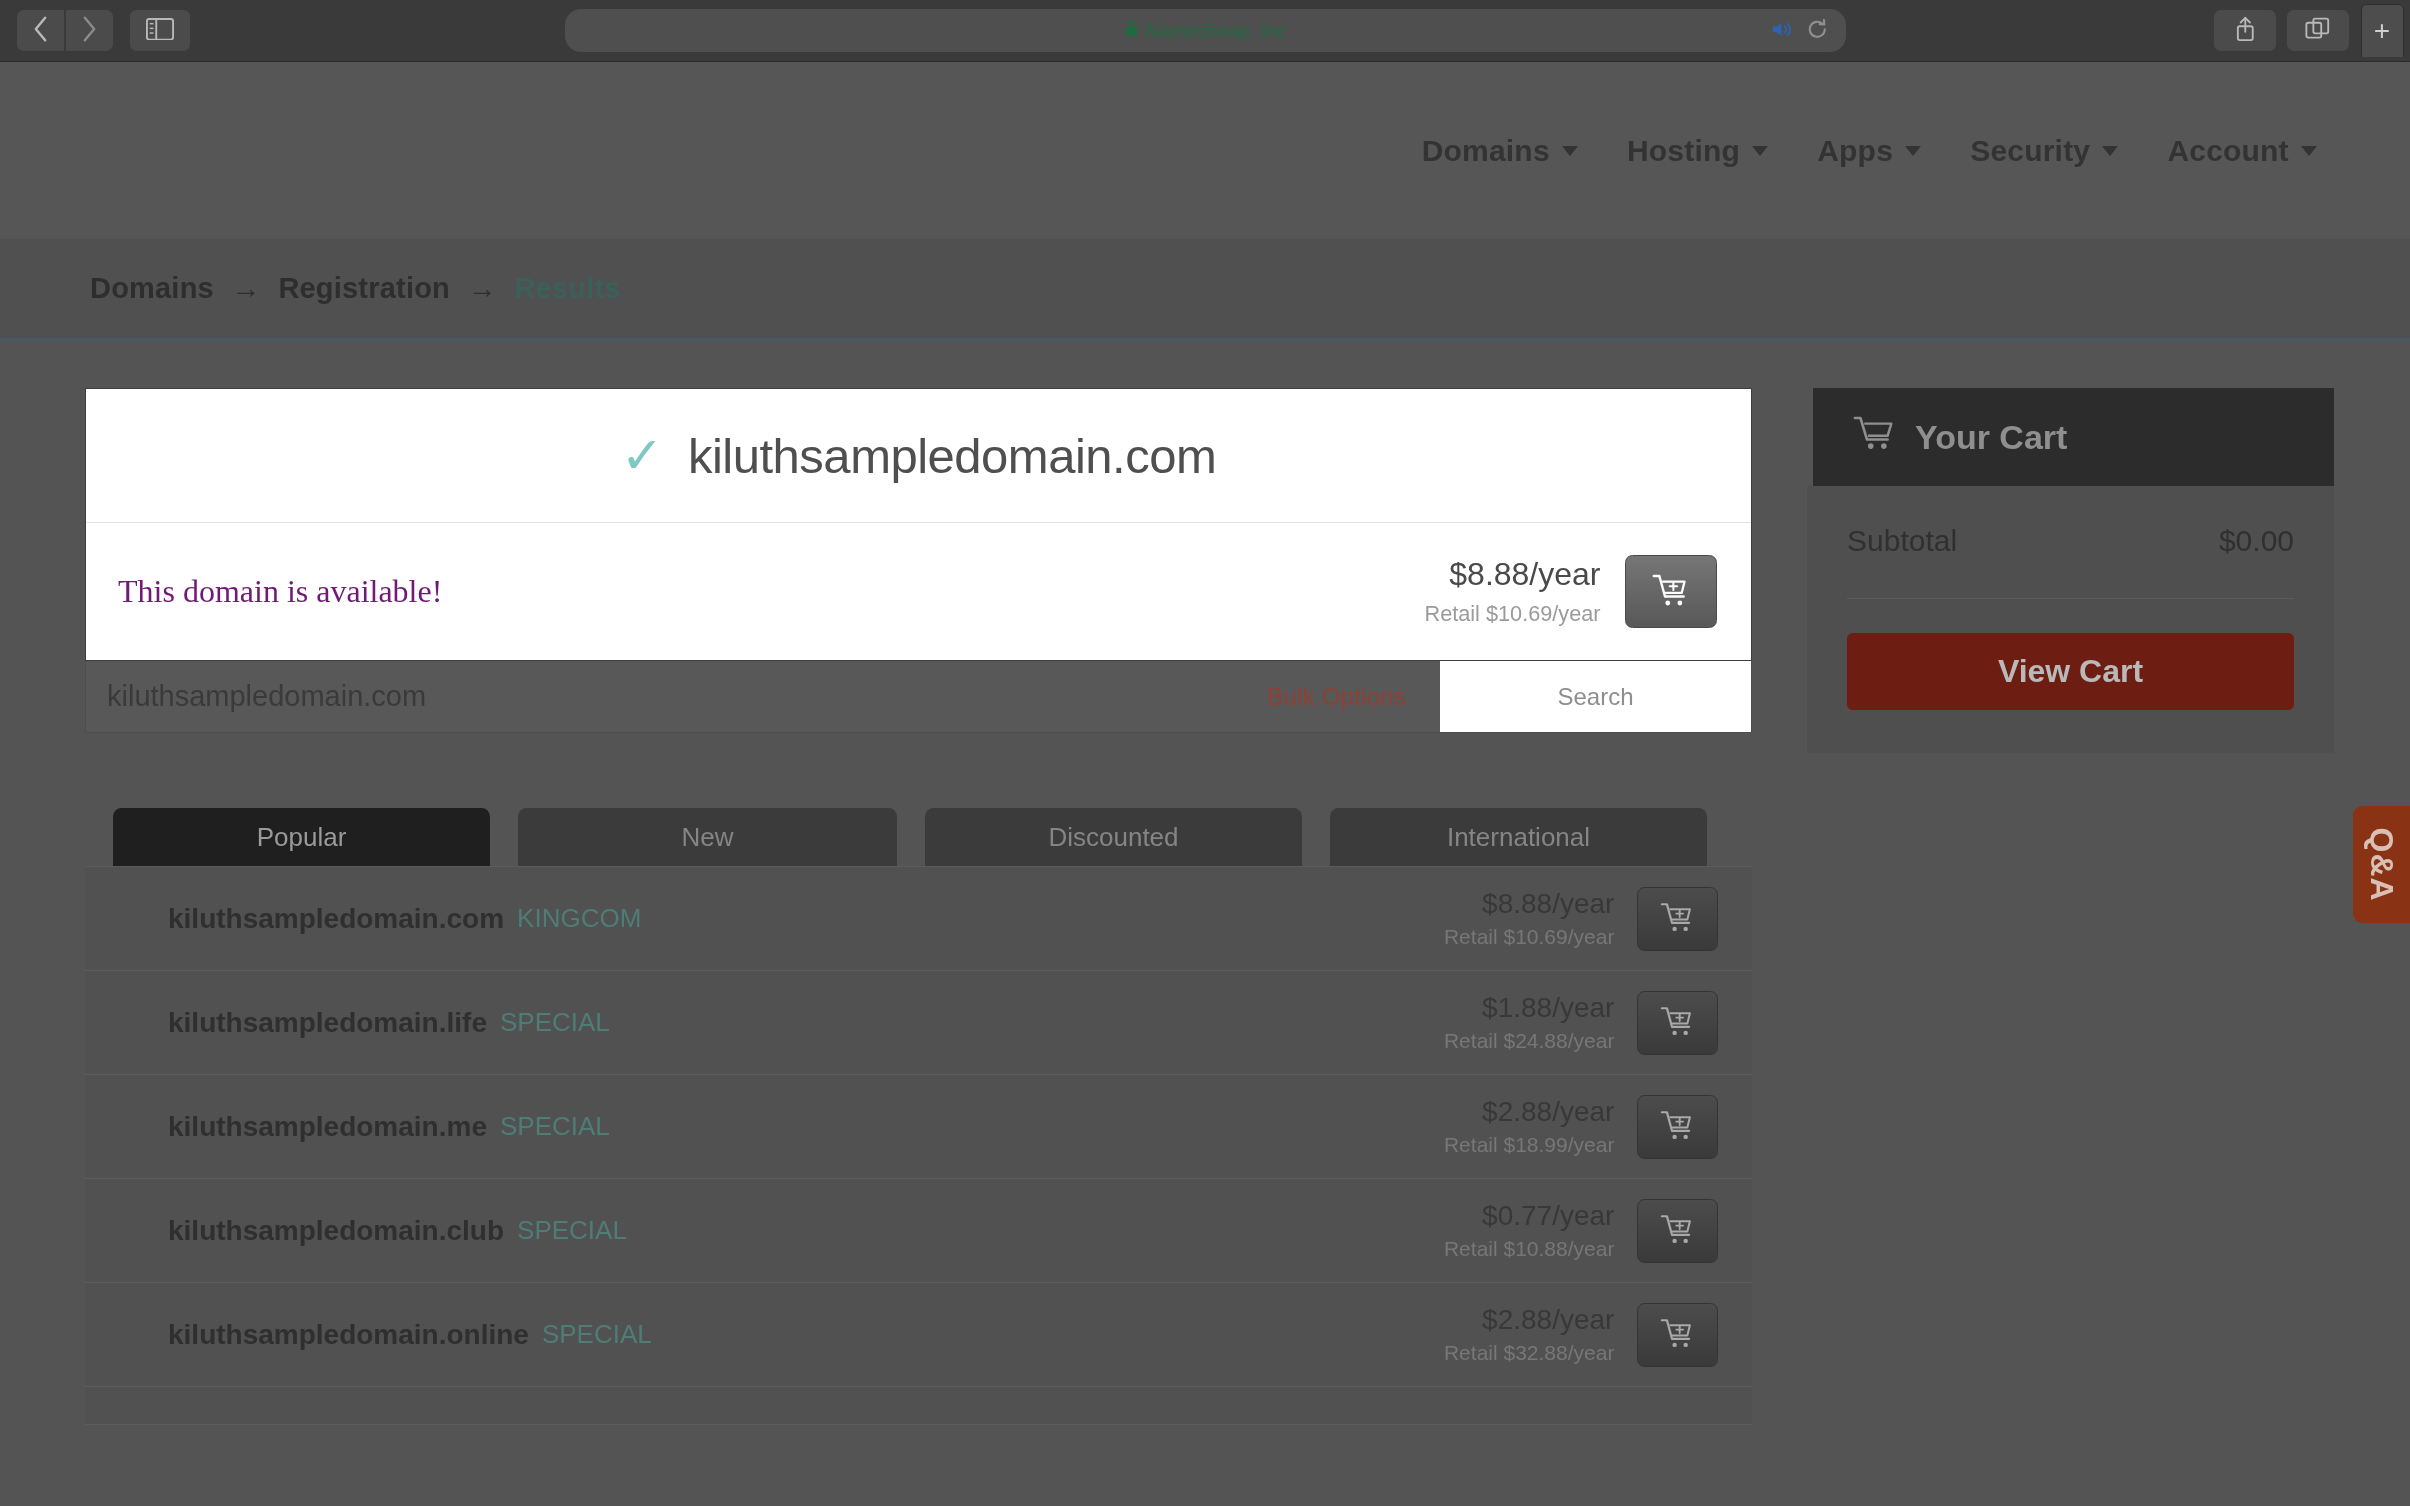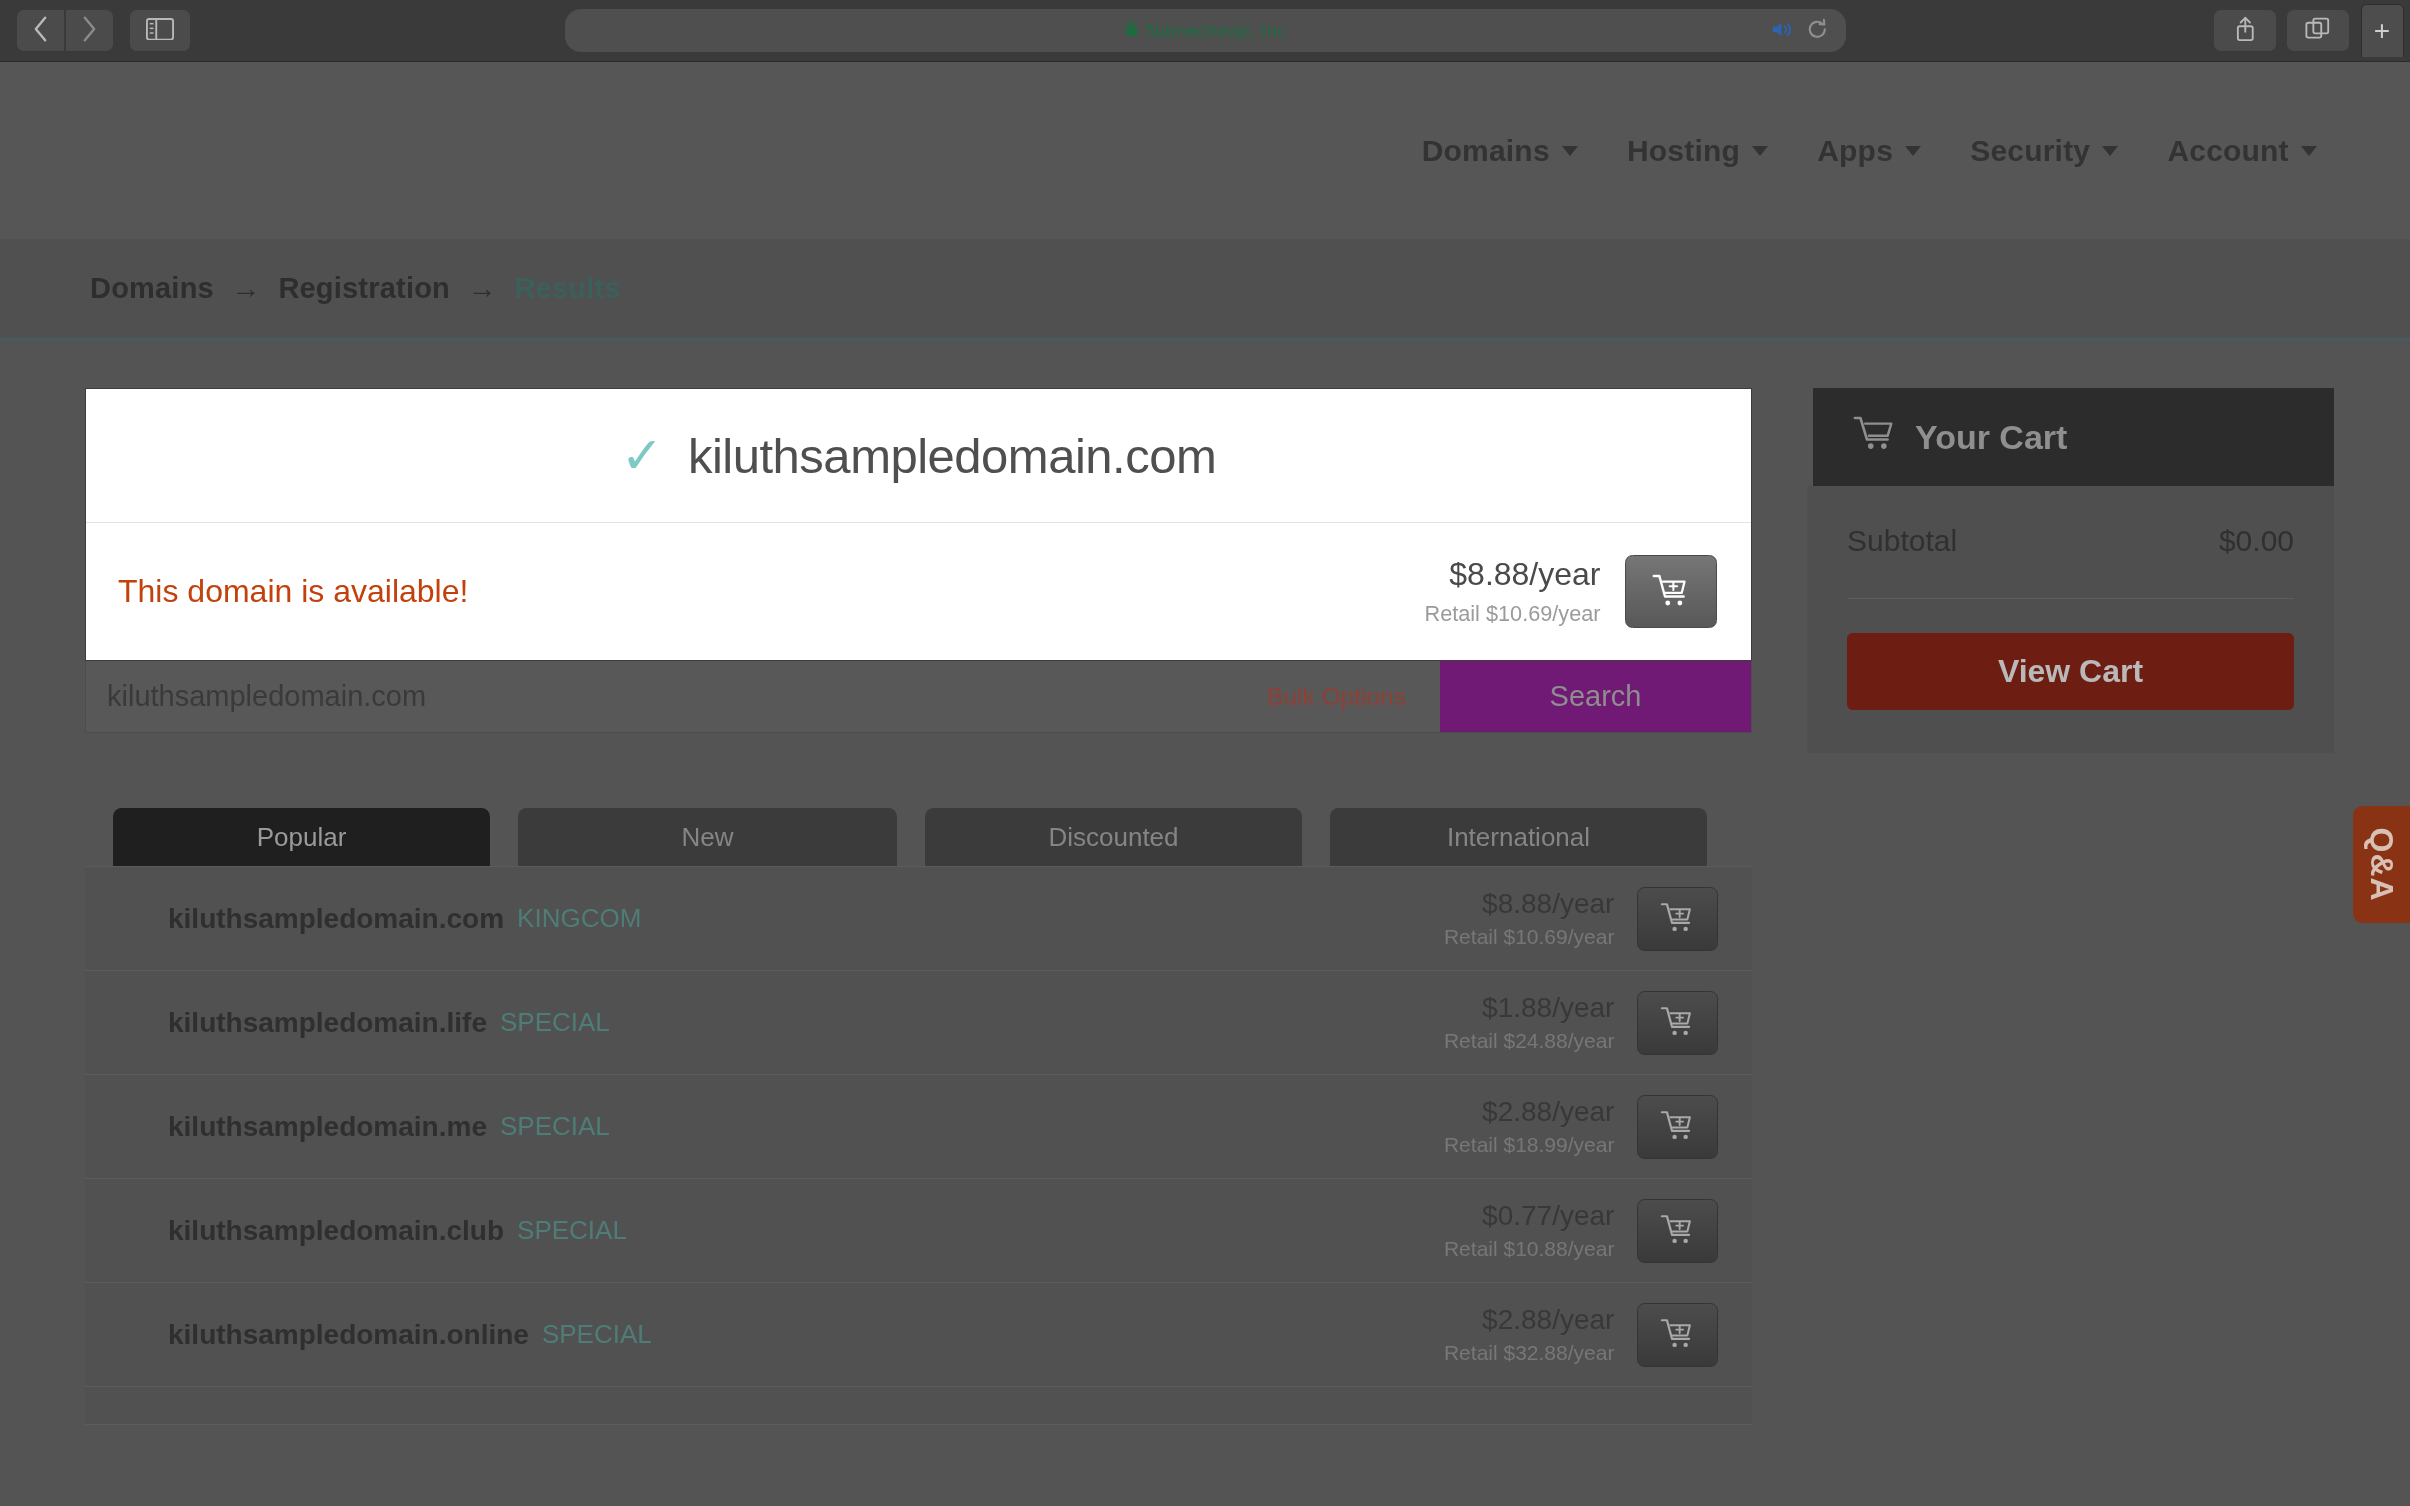--- a/index.html
+++ b/index.html
@@ -81,21 +81,21 @@
   }
   .result-head{
     height:134px; display:flex; align-items:center; justify-content:center; gap:24.5px;
     border-bottom:0.9px solid #e3e3e3;
   }
   .check{ color:#7ec9c4; font-size:51px; line-height:1; }
   .result-domain{ font-size:49px; color:#4f4f4f; letter-spacing:-0.5px;}
   .result-body{
     height:137px; display:flex; align-items:center; padding:0 34px 0 32px;
   }
-  .avail{ font-size:32px; color:#c2410c; }
+  .avail{ font-size:32px; color:#701a75;font-family:Liberation Serif, serif; }
   .price-block{ margin-left:auto; text-align:right; padding-right:24.5px;}
   .price-main{ font-size:32px; color:#4a4a4a; }
   .price-retail{ font-size:21.7px; color:#9b9b9b; margin-top:7.5px;}
   .cart-btn{
     width:92px;height:73px;border-radius:7.5px;
     background:linear-gradient(#767676,#585858);
     border:0.9px solid #4a4a4a;
     display:flex;align-items:center;justify-content:center;color:#fff;
   }
 
@@ -106,22 +106,22 @@
   }
   .search-input{
     flex:1; background:transparent; border:none; outline:none;
     font-family:"Liberation Sans", sans-serif;
     font-size:29px; color:#3a3a3a; padding-left:21px;
   }
   .bulk{
     display:flex; align-items:center; font-size:24.5px; color:#8e4036; padding-right:34px;margin-left:18px;
   }
   .search-btn{
-    width:311px; background:#701a75; display:flex; align-items:center; justify-content:center;
-    font-size:29px; color:#8e8e8e;
+    width:311px; background:#ffffff; display:flex; align-items:center; justify-content:center;
+    font-size:24px; color:#8e8e8e;
   }
 
   
   .tabs{ display:flex; gap:28px; margin-top:75px; padding-left:28px;}
   .tab{
     width:377px; height:58px; border-radius:8.5px 8.5px 0 0;
     background:#3b3b3b; display:flex; align-items:center; justify-content:center;
     font-size:26px; color:#858585;
   }
   .tab.active{ background:#1f1f1f; color:#9a9a9a; }

